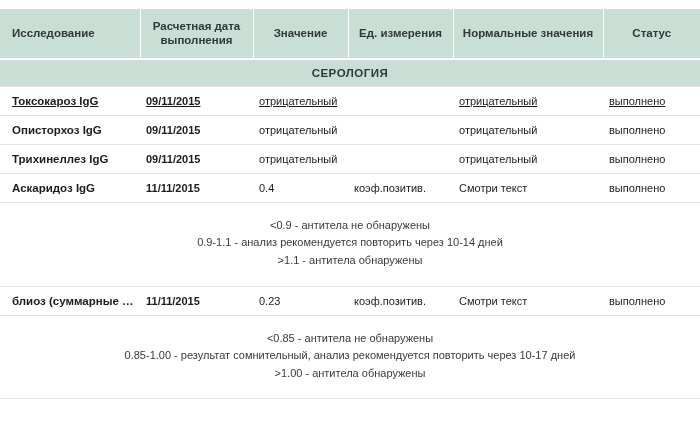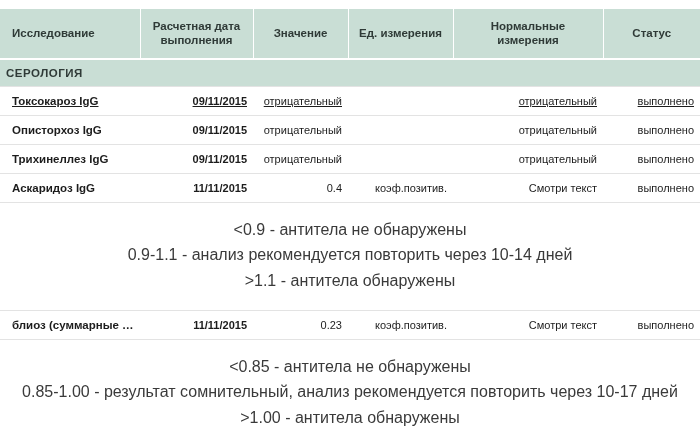--- a/index.html
+++ b/index.html
@@ -52,33 +52,33 @@
     text-align: left;
     padding-left: 12px;
   }
 
   tr.section td {
     background: #c9ded5;
     border-top: 2px solid #ffffff;
     color: #2f3a37;
     font-size: 11.5px;
     font-weight: bold;
-    text-align: left;
+    text-align: center;
     letter-spacing: 0.5px;
     padding: 7px 6px;
     margin-left: 48px;
   }
 
   tbody td {
     font-size: 11px;
     color: #1c1c1c;
     padding: 8px 6px;
     border-bottom: 1px solid #e3e3e3;
     background: #ffffff;
-    text-align: right;
+    text-align: left;
     vertical-align: middle;
     white-space: nowrap;
     overflow: hidden;
     text-overflow: ellipsis;
   }
   tbody td.name {
     text-align: left;
     padding-left: 12px;
     font-weight: bold;
     font-size: 11.5px;
@@ -88,21 +88,21 @@
   }
   tr.first-data td {
     border-top: 1px solid #e3e3e3;
     text-decoration: underline;
   }
 
   tr.note td {
     border-bottom: 1px solid #e3e3e3;
     padding: 14px 10px 16px 10px;
     text-align: center;
-    font-size: 16px;
+    font-size: 11px;
     color: #3a3a3a;
     line-height: 1.6;
     white-space: normal;
   }
   .note-line { display: block; }
 
   .bottom-pad {
     height: 32px;
     background: #ffffff;
   }
@@ -121,21 +121,21 @@
         <col class="c4">
         <col class="c5">
         <col class="c6">
     </colgroup>
     <thead>
       <tr>
         <th class="left">Исследование</th>
         <th>Расчетная дата выполнения</th>
         <th>Значение</th>
         <th>Ед. измерения</th>
-        <th>Нормальные измерения</th>
+        <th>Нормальные значения</th>
         <th>Статус</th>
       </tr>
     </thead>
     <tbody>
       <tr class="section">
         <td colspan="6">СЕРОЛОГИЯ</td>
       </tr>
 
       <tr class="first-data">
         <td class="name">Токсокароз IgG</td>

